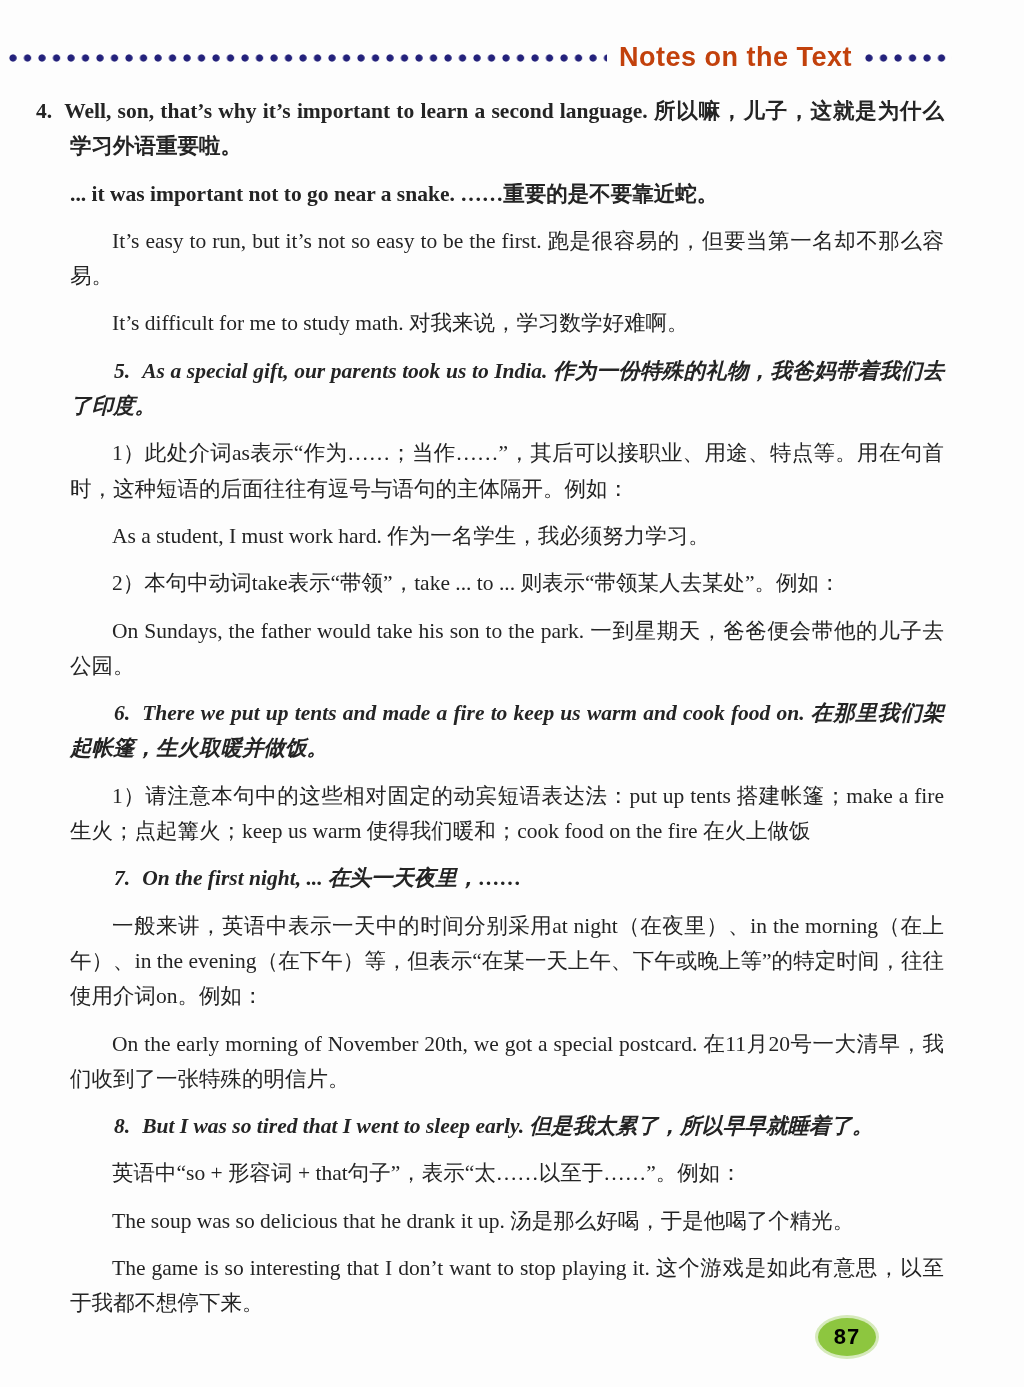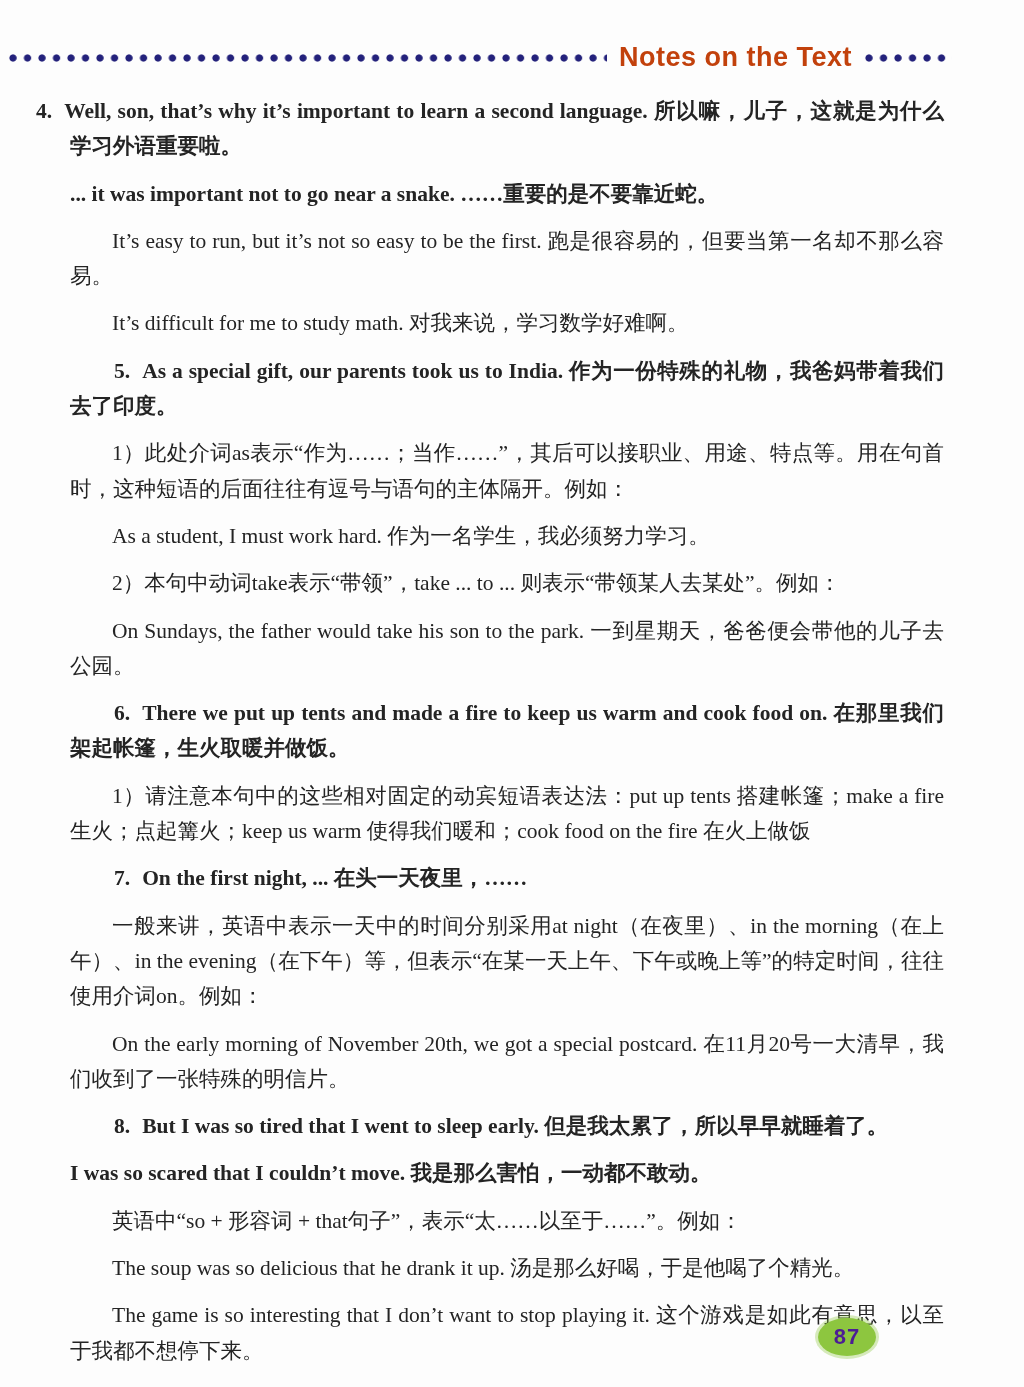--- a/index.html
+++ b/index.html
@@ -45,40 +45,40 @@
     position: absolute;
     top: 82px;
     left: 58px;
     width: 898px;
     font-size: 21.5px;
     line-height: 35.3px;
     text-align: justify;
   }
   p.blk { margin: 12px; padding: 0; }
   .heading, .heading-hang, .subheading { font-weight: 700; }
-  .heading { text-indent: 44px; }
+  .heading { text-indent: 44px; font-style: italic; }
   .heading-hang { padding-left: 77px; text-indent: -34px; }
   .subheading { padding-left: 77px; }
   .para { text-indent: 42px; }
   .num { padding-right: 12px; }
   .badge {
     position: absolute;
     left: 818px;
     top: 1318px;
     width: 58px;
     height: 38px;
     background: #8dc63f;
     border-radius: 50%;
     display: flex;
     align-items: center;
     justify-content: center;
     box-shadow: 0 0 0 3px rgba(141,198,63,0.35);
   }
   .badge span {
-    color: #4c1d95;
+    color: #000000;
     font-family: "Liberation Sans", sans-serif;
     font-weight: 700;
     font-size: 22px;
     letter-spacing: 1px;
   }
 </style>
 </head>
 <body>
 
 <div class="page">
@@ -97,21 +97,20 @@
       <p class="blk para">1）此处介词as表示“作为……；当作……”，其后可以接职业、用途、特点等。用在句首时，这种短语的后面往往有逗号与语句的主体隔开。例如：</p>
       <p class="blk para">As a student, I must work hard. 作为一名学生，我必须努力学习。</p>
       <p class="blk para">2）本句中动词take表示“带领”，take ... to ... 则表示“带领某人去某处”。例如：</p>
       <p class="blk para">On Sundays, the father would take his son to the park. 一到星期天，爸爸便会带他的儿子去公园。</p>
       <p class="blk heading"><span class="num">6.</span>There we put up tents and made a fire to keep us warm and cook food on. 在那里我们架起帐篷，生火取暖并做饭。</p>
       <p class="blk para">1）请注意本句中的这些相对固定的动宾短语表达法：put up tents 搭建帐篷；make a fire 生火；点起篝火；keep us warm 使得我们暖和；cook food on the fire 在火上做饭</p>
       <p class="blk heading"><span class="num">7.</span>On the first night, ... 在头一天夜里，……</p>
       <p class="blk para">一般来讲，英语中表示一天中的时间分别采用at night（在夜里）、in the morning（在上午）、in the evening（在下午）等，但表示“在某一天上午、下午或晚上等”的特定时间，往往使用介词on。例如：</p>
       <p class="blk para">On the early morning of November 20th, we got a special postcard. 在11月20号一大清早，我们收到了一张特殊的明信片。</p>
       <p class="blk heading"><span class="num">8.</span>But I was so tired that I went to sleep early. 但是我太累了，所以早早就睡着了。</p>
-      <p class="blk subheading">I was so scared that I couldn’t move. 我是那么害怕，一动都不敢动。</p>
       <p class="blk para">英语中“so + 形容词 + that句子”，表示“太……以至于……”。例如：</p>
       <p class="blk para">The soup was so delicious that he drank it up. 汤是那么好喝，于是他喝了个精光。</p>
       <p class="blk para">The game is so interesting that I don’t want to stop playing it. 这个游戏是如此有意思，以至于我都不想停下来。</p>
     </div>
 
   <div class="badge">
     <span>87</span>
   </div>
 </div>
 

